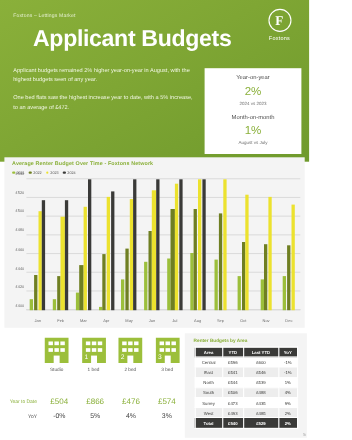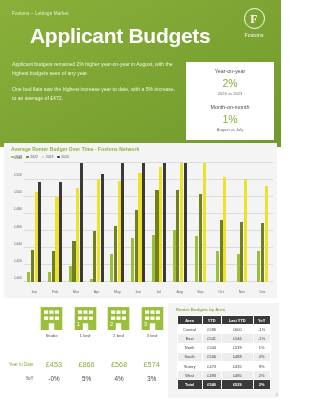--- a/index.html
+++ b/index.html
@@ -353,23 +353,23 @@
           <rect x="25" y="20" width="6" height="5" fill="#fff"></rect>
           <rect x="16" y="30" width="8" height="10" fill="#fff"></rect>
           <text x="7" y="34" font-size="9" fill="#fff" font-family="Liberation Sans, sans-serif">3</text>
         </svg>
         <div class="bed-name">3 bed</div>
       </div>
     </div>
   <div class="bed-rows">
     <div class="bed-row">
       <div class="bed-rowlabel ytd-label">Year to Date</div>
-      <div class="bed-cell ytd-val">£453</div>
+      <div class="bed-cell ytd-val">£504</div>
       <div class="bed-cell ytd-val">£866</div>
-      <div class="bed-cell ytd-val">£568</div>
+      <div class="bed-cell ytd-val">£476</div>
       <div class="bed-cell ytd-val">£574</div>
     </div>
     <div class="bed-row">
       <div class="bed-rowlabel yoy-label">YoY</div>
       <div class="bed-cell yoy-val">-0%</div>
       <div class="bed-cell yoy-val">5%</div>
       <div class="bed-cell yoy-val">4%</div>
       <div class="bed-cell yoy-val">3%</div>
     </div>
   </div>

